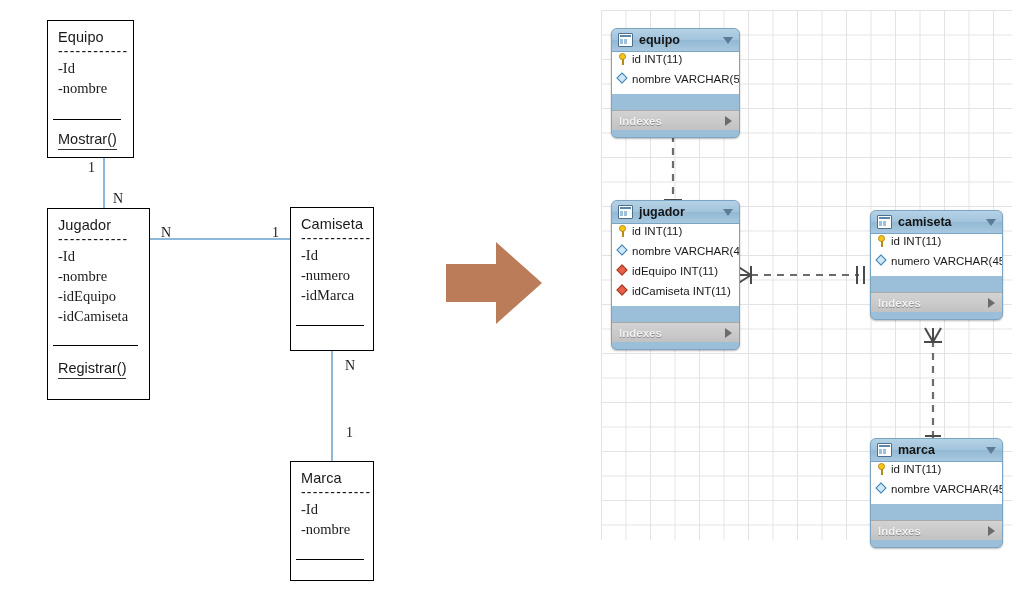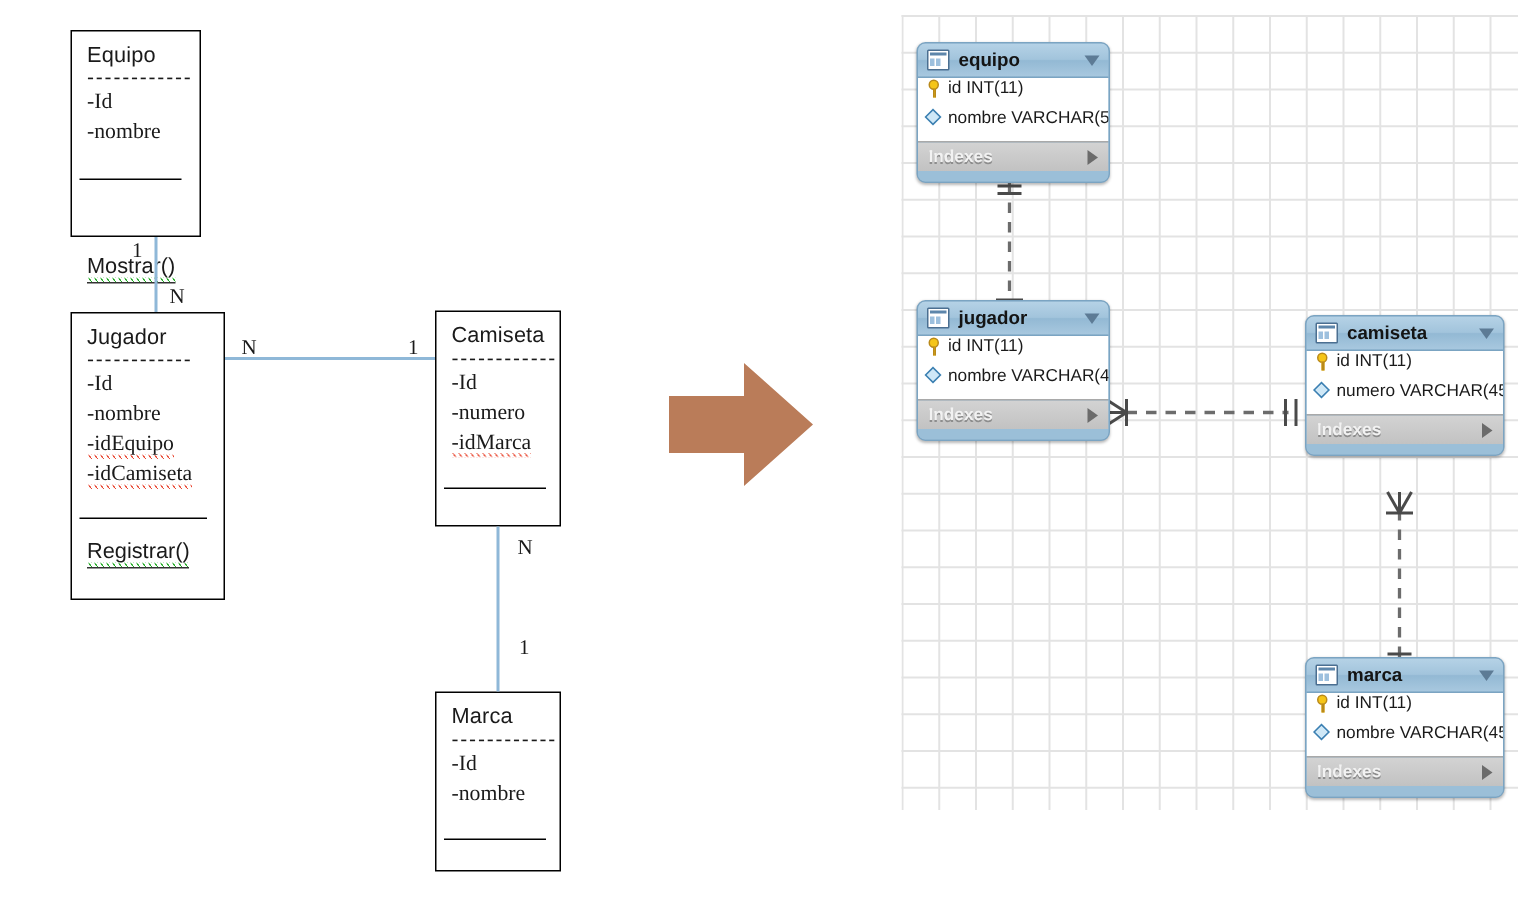--- a/index.html
+++ b/index.html
@@ -102,41 +102,42 @@
   .ico-dia i{
     position:absolute;left:1px;top:1px;width:8px;height:8px;transform:rotate(45deg);
     box-sizing:border-box;display:block;
   }
   .ico-dia.blue i{background:#cfe8f7;border:1.2px solid #3c7fb1;}
   .ico-dia.red  i{background:#e8604a;border:1.2px solid #9e3522;}
   .wb-foot{
     height:19px;display:flex;align-items:center;padding:0 7px;
     background:linear-gradient(to bottom,#d3d3d3,#c2c2c2);
     border-top:1px solid #a9a9a9;
+    margin-top:16px;
   }
   .wb-foot .ftxt{
     font-size:11.5px;font-weight:bold;color:#f2f2f2;text-shadow:0 1px 0 #8d8d8d;flex:1 1 auto;
   }
   .wb-foot .ftri{
     width:0;height:0;border-top:5px solid transparent;border-bottom:5px solid transparent;
     border-left:7px solid #6b6b6b;
   }
   .wb-bottompad{height:7px;background:#9bbfd8;}
   .rel{position:absolute;}
 </style>
 </head>
 <body>
 
 <div class="uml-box" style="left:47px;top:20px;width:87px;height:138px;">
   <div class="uml-name">Equipo</div>
   <div class="uml-dash">------------</div>
   <div class="uml-attr">-Id</div>
   <div class="uml-attr">-nombre</div>
   <div class="uml-sep" style="left:5px;top:98px;width:68px;"></div>
-  <div class="uml-meth" style="top:110px;margin-top:39px;">
+  <div class="uml-meth" style="top:110px;">
     <span class="grn">Mostrar()</span>
   </div>
 </div>
 
 <div class="uml-box" style="left:47px;top:208px;width:103px;height:192px;">
   <div class="uml-name">Jugador</div>
   <div class="uml-dash">------------</div>
   <div class="uml-attr">-Id</div>
   <div class="uml-attr">-nombre</div>
   <div class="uml-attr sq">
@@ -252,20 +253,32 @@
       <div class="wb-col">
         <span class="ico ico-key"></span>
         <span class="lbl">id INT(11)</span>
       </div>
       <div class="wb-col">
         <span class="ico ico-dia blue">
             <i></i>
           </span>
         <span class="lbl">nombre VARCHAR(45)</span>
       </div>
+      <div class="wb-col">
+        <span class="ico ico-dia red">
+            <i></i>
+          </span>
+        <span class="lbl">idEquipo INT(11)</span>
+      </div>
+      <div class="wb-col">
+        <span class="ico ico-dia red">
+            <i></i>
+          </span>
+        <span class="lbl">idCamiseta INT(11)</span>
+      </div>
     </div>
     <div class="wb-foot">
       <span class="ftxt">Indexes</span>
       <span class="ftri"></span>
     </div>
     <div class="wb-bottompad"></div>
   </div>
 
   <div class="wb-table" style="left:269px;top:200px;width:133px;">
     <div class="wb-head">

